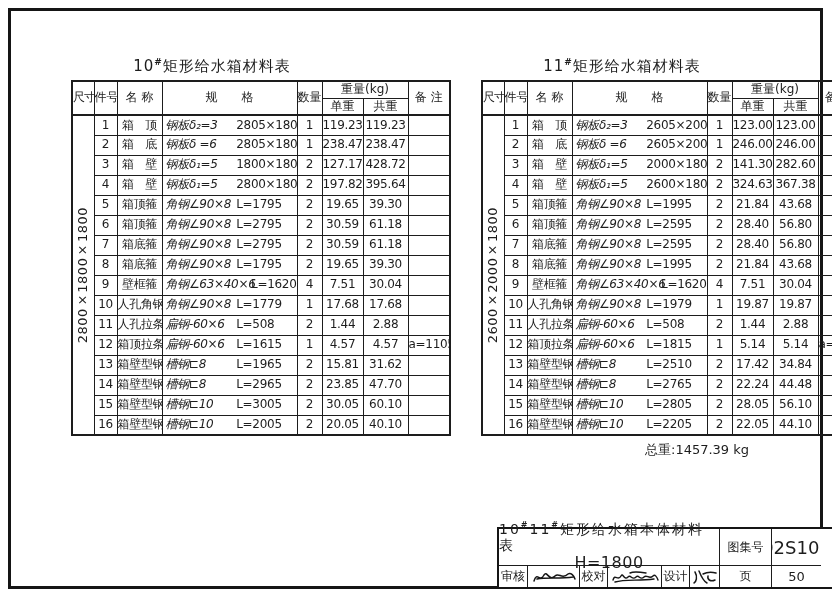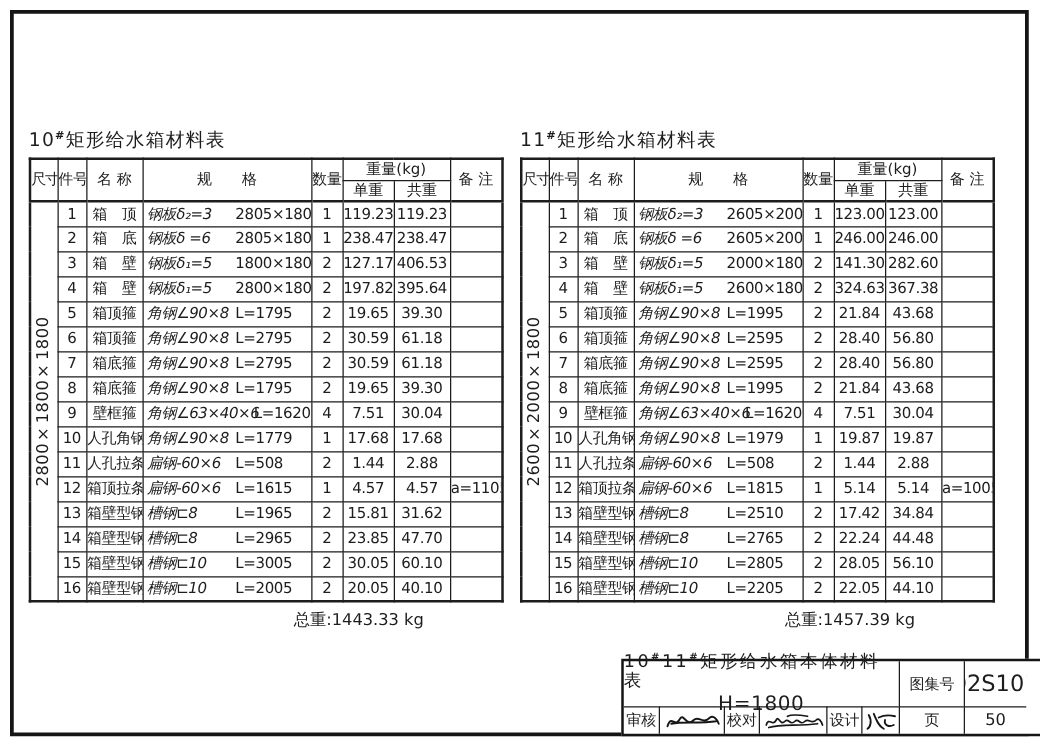--- a/index.html
+++ b/index.html
@@ -6,27 +6,27 @@
   *{ margin:0; padding:0; box-sizing:border-box; }
   html,body{ width:832px; height:596px; background:#fff; overflow:hidden;
     font-family:"DejaVu Sans","Liberation Sans",sans-serif; color:var(--ink); }
   body{ position:relative; }
 
   .frame{ position:absolute; left:8px; top:8px; width:815px; height:581px;
     border:3px solid #151515; }
 
   .tbl-section{ position:absolute; width:378px; }
   #sec0{ left:23px; top:57px; }
-  #sec1{ left:416px; top:57px; }
-
-  .tbl-title{ text-align:left; font-size:15px; height:23px; letter-spacing:1px;margin-top:46px; }
+  #sec1{ left:433px; top:57px; }
+
+  .tbl-title{ text-align:center; font-size:15px; height:23px; letter-spacing:1px; }
   .tbl-title sup{ font-size:9px; font-weight:bold; }
 
   table.mat{ border-collapse:collapse; table-layout:fixed; width:378px;
-    border:2px solid var(--ink); }
+    border:2px solid var(--ink);margin-left:48px; }
   table.mat th, table.mat td{ border:1px solid var(--ink); padding:0;
     font-weight:normal; text-align:center; white-space:nowrap; overflow:hidden;
     font-size:12px; line-height:1.1; }
   table.mat thead tr th{ height:17px; }
   table.mat tbody tr:first-child td{ border-top:2px solid var(--ink); }
   table.mat tbody td{ height:20px; letter-spacing:-0.3px; }
   .hdr-squeeze{ letter-spacing:-1px; }
   .c-name{ font-size:11.5px; letter-spacing:-0.5px; }
   .c-remark{ font-size:11px; }
   .c-spec{ text-align:left; }
@@ -128,21 +128,21 @@
             <td>3</td>
             <td class="c-name">箱　壁</td>
             <td class="c-spec">
               <div class="spec-in">
                 <span class="sa">钢板δ₁=5</span>
                 <span class="sb">1800×1800</span>
               </div>
             </td>
             <td>2</td>
             <td>127.17</td>
-            <td>406.53</td>
+            <td>428.72</td>
             <td class="c-remark"></td>
           </tr>
           <tr>
             <td>4</td>
             <td class="c-name">箱　壁</td>
             <td class="c-spec">
               <div class="spec-in">
                 <span class="sa">钢板δ₁=5</span>
                 <span class="sb">2800×1800</span>
               </div>
@@ -316,21 +316,20 @@
               </div>
             </td>
             <td>2</td>
             <td>20.05</td>
             <td>40.10</td>
             <td class="c-remark"></td>
           </tr>
         </tbody>
       </table>
     </div>
-  <div class="total-line">总重:1443.33 kg</div>
 </section>
 
 <section class="tbl-section" id="sec1">
   <div class="tbl-title"><span>11</span><sup>#</sup><span>矩形给水箱材料表</span></div>
   <div class="tbl-mount" id="tbl-1">
       <table class="mat">
         <colgroup>
           <col style="width: 22px;">
           <col style="width: 23px;">
           <col style="width: 45px;">

